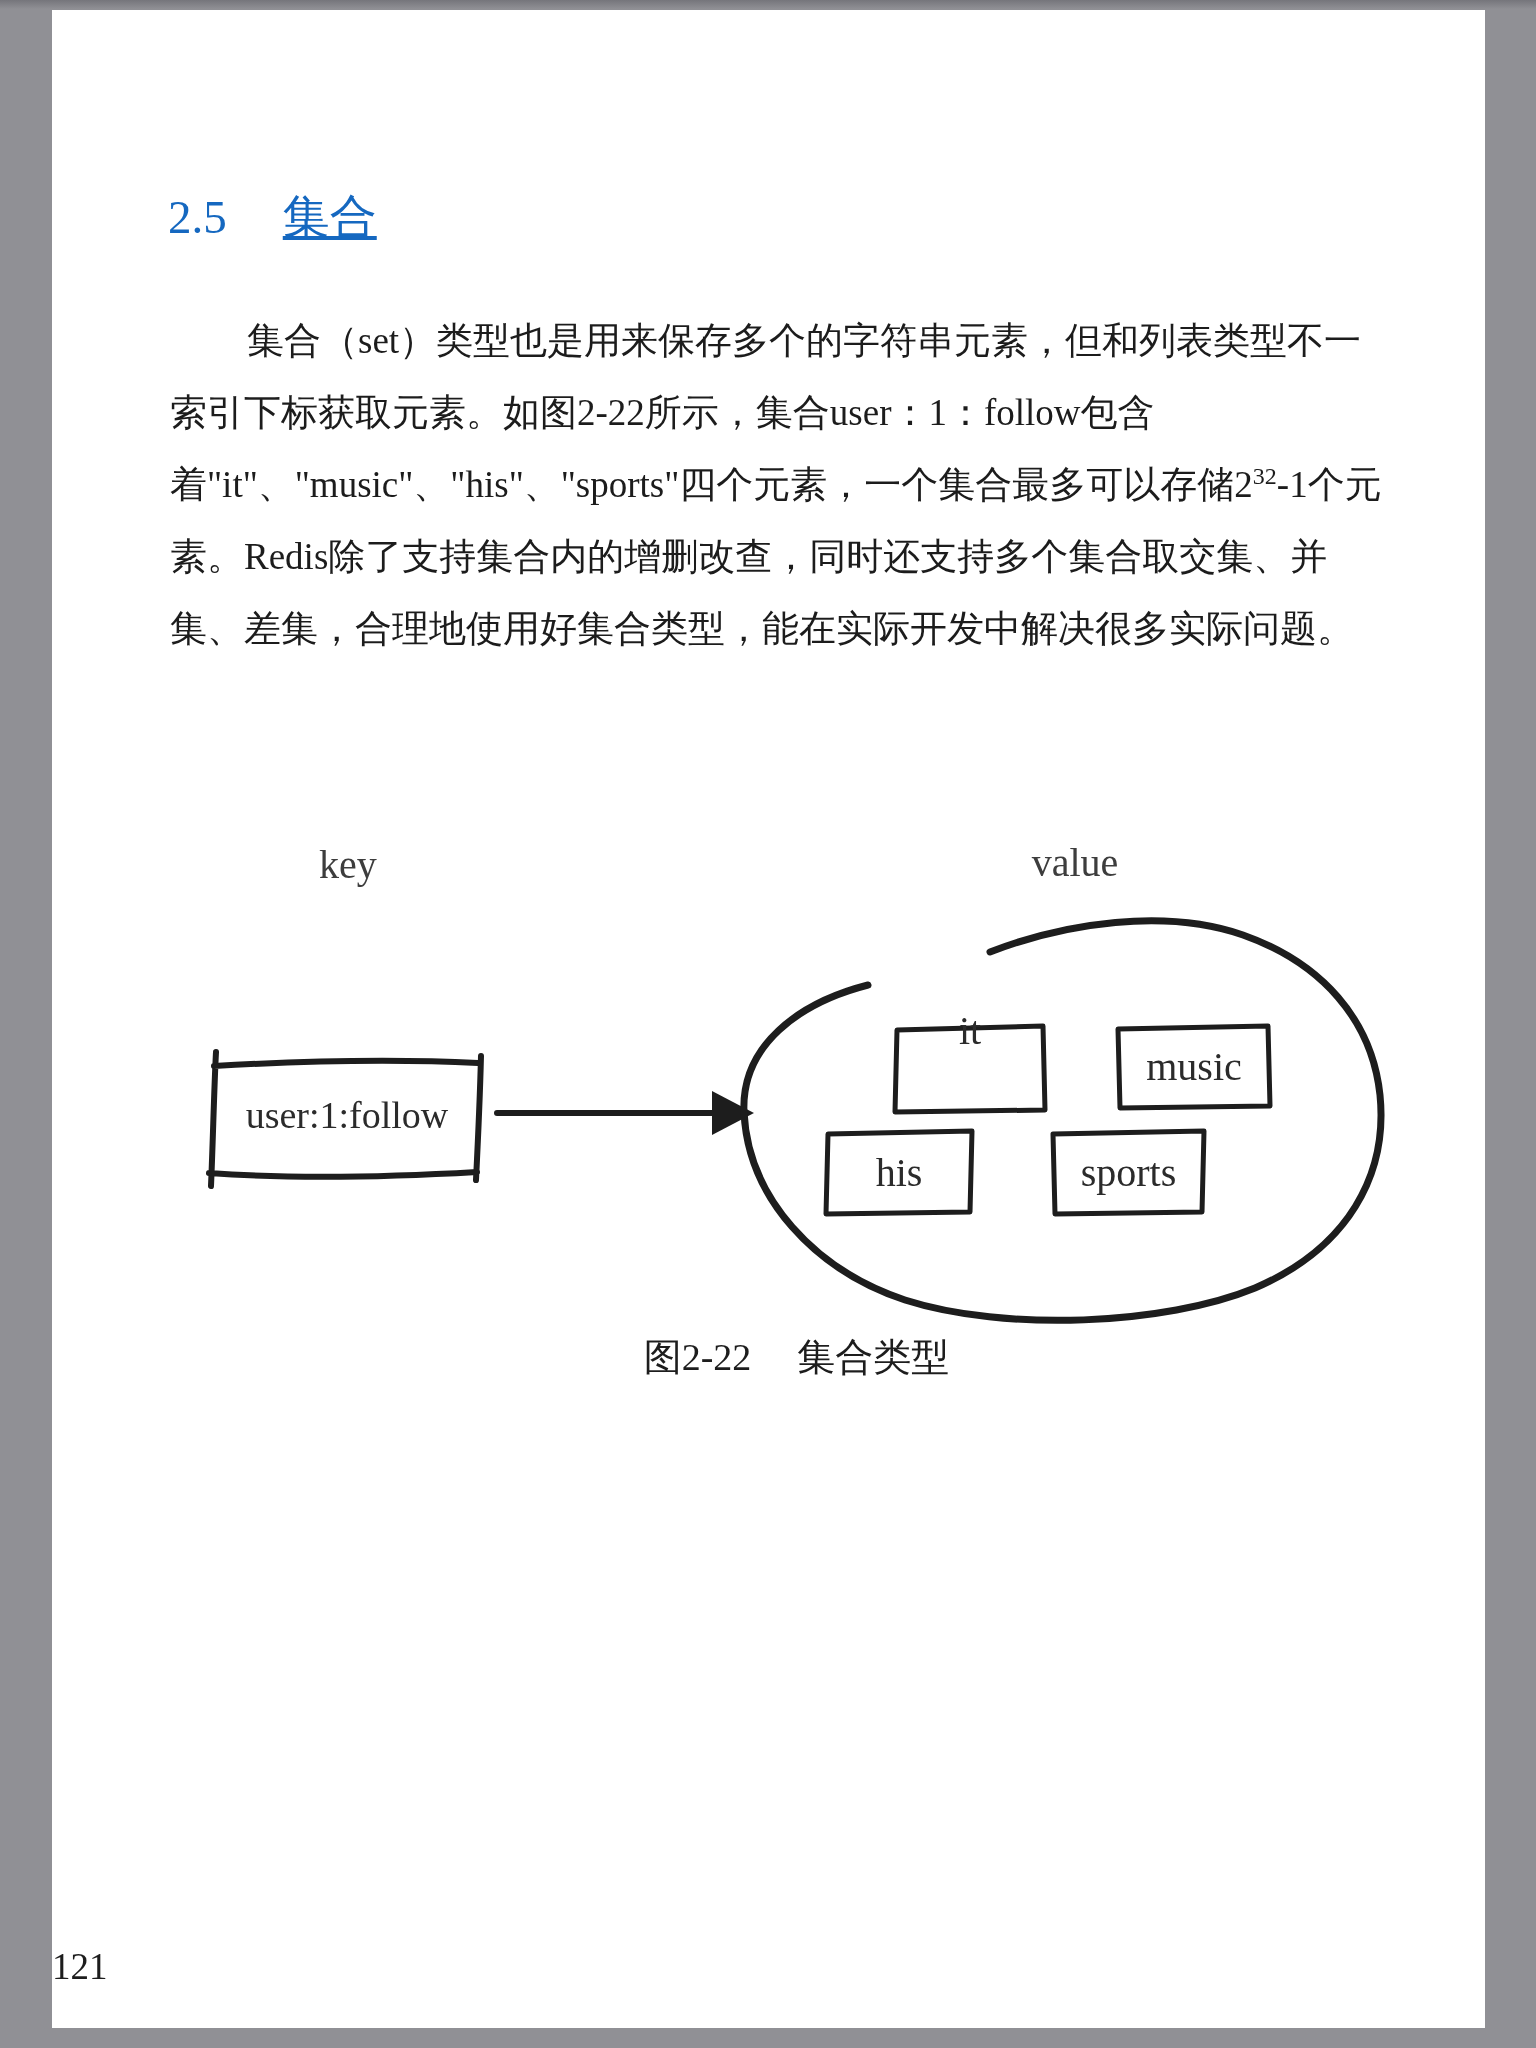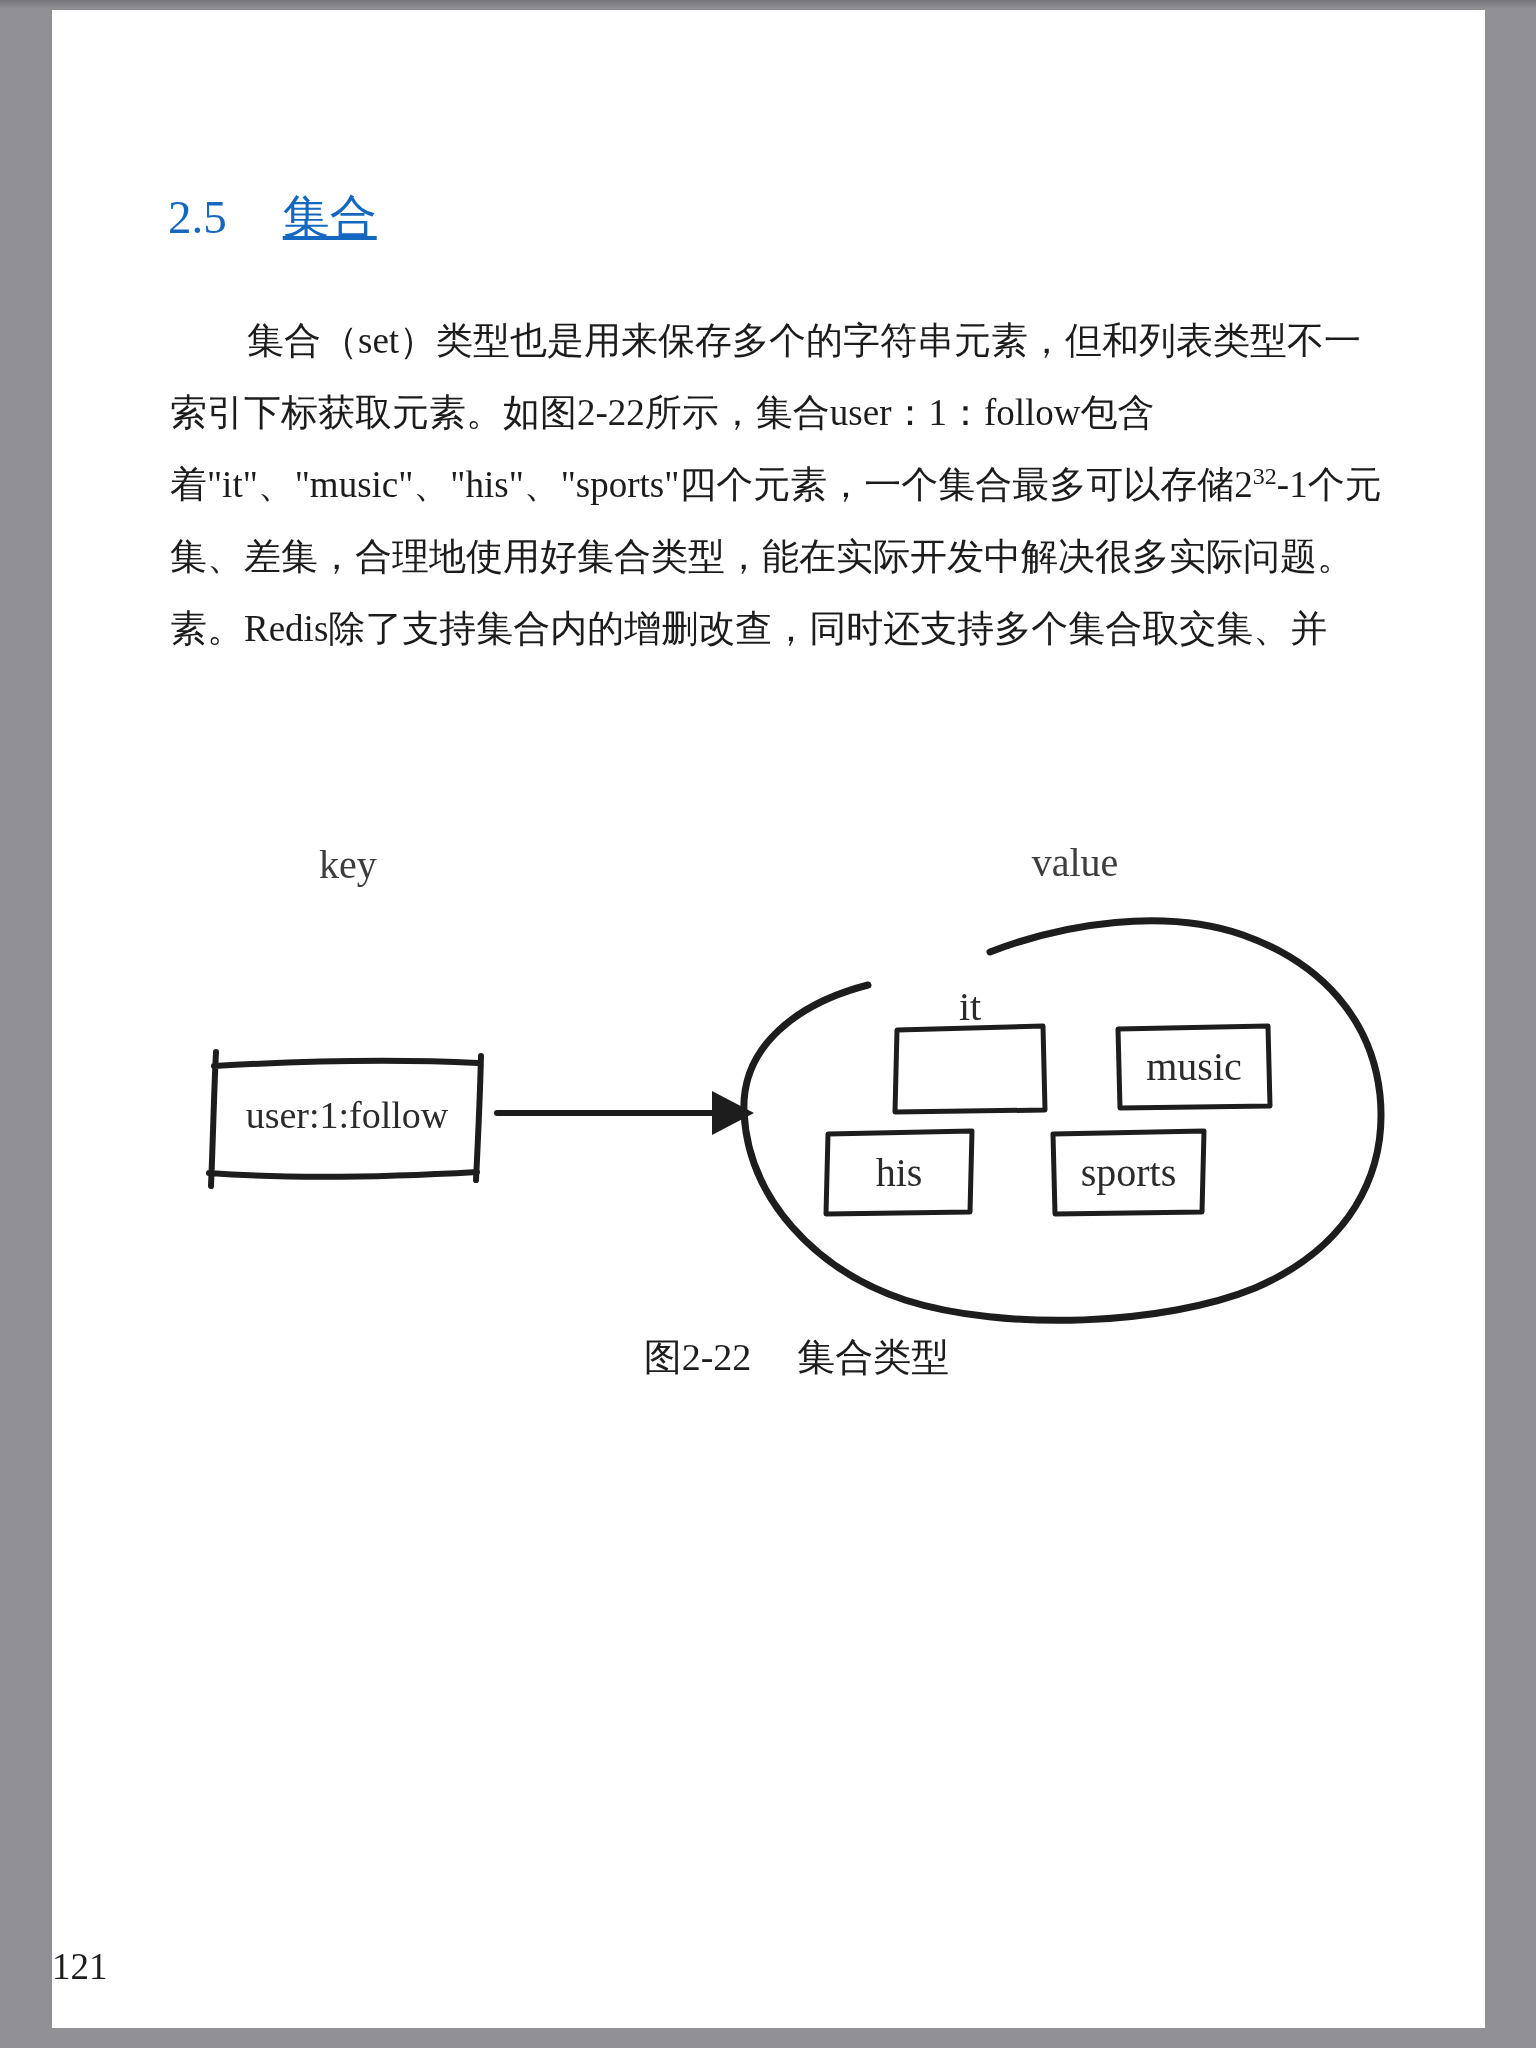--- a/index.html
+++ b/index.html
@@ -58,22 +58,22 @@
 <div class="paper"></div>
 
 <div class="heading">
   <span class="h-num">2.5</span><span class="h-title">集合</span>
 </div>
 
 <div class="para">
   <div class="pline indent">集合（set）类型也是用来保存多个的字符串元素，但和列表类型不一</div>
   <div class="pline">索引下标获取元素。如图2-22所示，集合user：1：follow包含</div>
   <div class="pline"><span>着"it"、"music"、"his"、"sports"四个元素，一个集合最多可以存储2</span><sup>32</sup><span>-1个元</span></div>
+  <div class="pline">素。Redis除了支持集合内的增删改查，同时还支持多个集合取交集、并</div>
   <div class="pline">集、差集，合理地使用好集合类型，能在实际开发中解决很多实际问题。</div>
-  <div class="pline">素。Redis除了支持集合内的增删改查，同时还支持多个集合取交集、并</div>
 </div>
 
 <svg class="diagram-svg" width="1536" height="2048" viewBox="0 0 1536 2048" fill="none" stroke="#1d1d1d" stroke-linecap="round" stroke-linejoin="round">
 
   <path stroke-width="6" d="M 216 1052 C 214 1090, 213 1140, 211 1186
            M 214 1066 C 300 1061, 400 1059, 478 1063
            M 481 1056 C 480 1095, 478 1140, 476 1180
            M 477 1172 C 390 1177, 290 1179, 209 1173"></path>
 
   <path stroke-width="6" d="M 497 1113 L 718 1113"></path>
@@ -90,21 +90,21 @@
   <path stroke-width="5" d="M 897 1030 L 1043 1026 L 1045 1110 L 895 1112 Z"></path>
   <path stroke-width="5" d="M 1118 1029 L 1268 1026 L 1270 1106 L 1120 1108 Z"></path>
   <path stroke-width="5" d="M 828 1134 L 972 1131 L 970 1212 L 826 1214 Z"></path>
   <path stroke-width="5" d="M 1053 1134 L 1204 1131 L 1202 1212 L 1055 1214 Z"></path>
 </svg>
 
 <div class="fig-label" style="left:288px;top:842px;width:120px;">key</div>
 <div class="fig-label" style="left:1005px;top:840px;width:140px;">value</div>
 
 <div class="fig-text" style="left:213px;top:1092px;width:268px;font-size:38px;">user:1:follow</div>
-<div class="fig-text" style="left:895px;top:984px;width:150px;">it</div>
+<div class="fig-text" style="left:895px;top:1008px;width:150px;">it</div>
 <div class="fig-text" style="left:1118px;top:1044px;width:152px;">music</div>
 <div class="fig-text" style="left:826px;top:1150px;width:146px;">his</div>
 <div class="fig-text" style="left:1053px;top:1150px;width:151px;">sports</div>
 
 <div class="caption">
   <span>图2-22</span><span class="cap-title">集合类型</span>
 </div>
 
 <div class="page-number">121</div>
 

